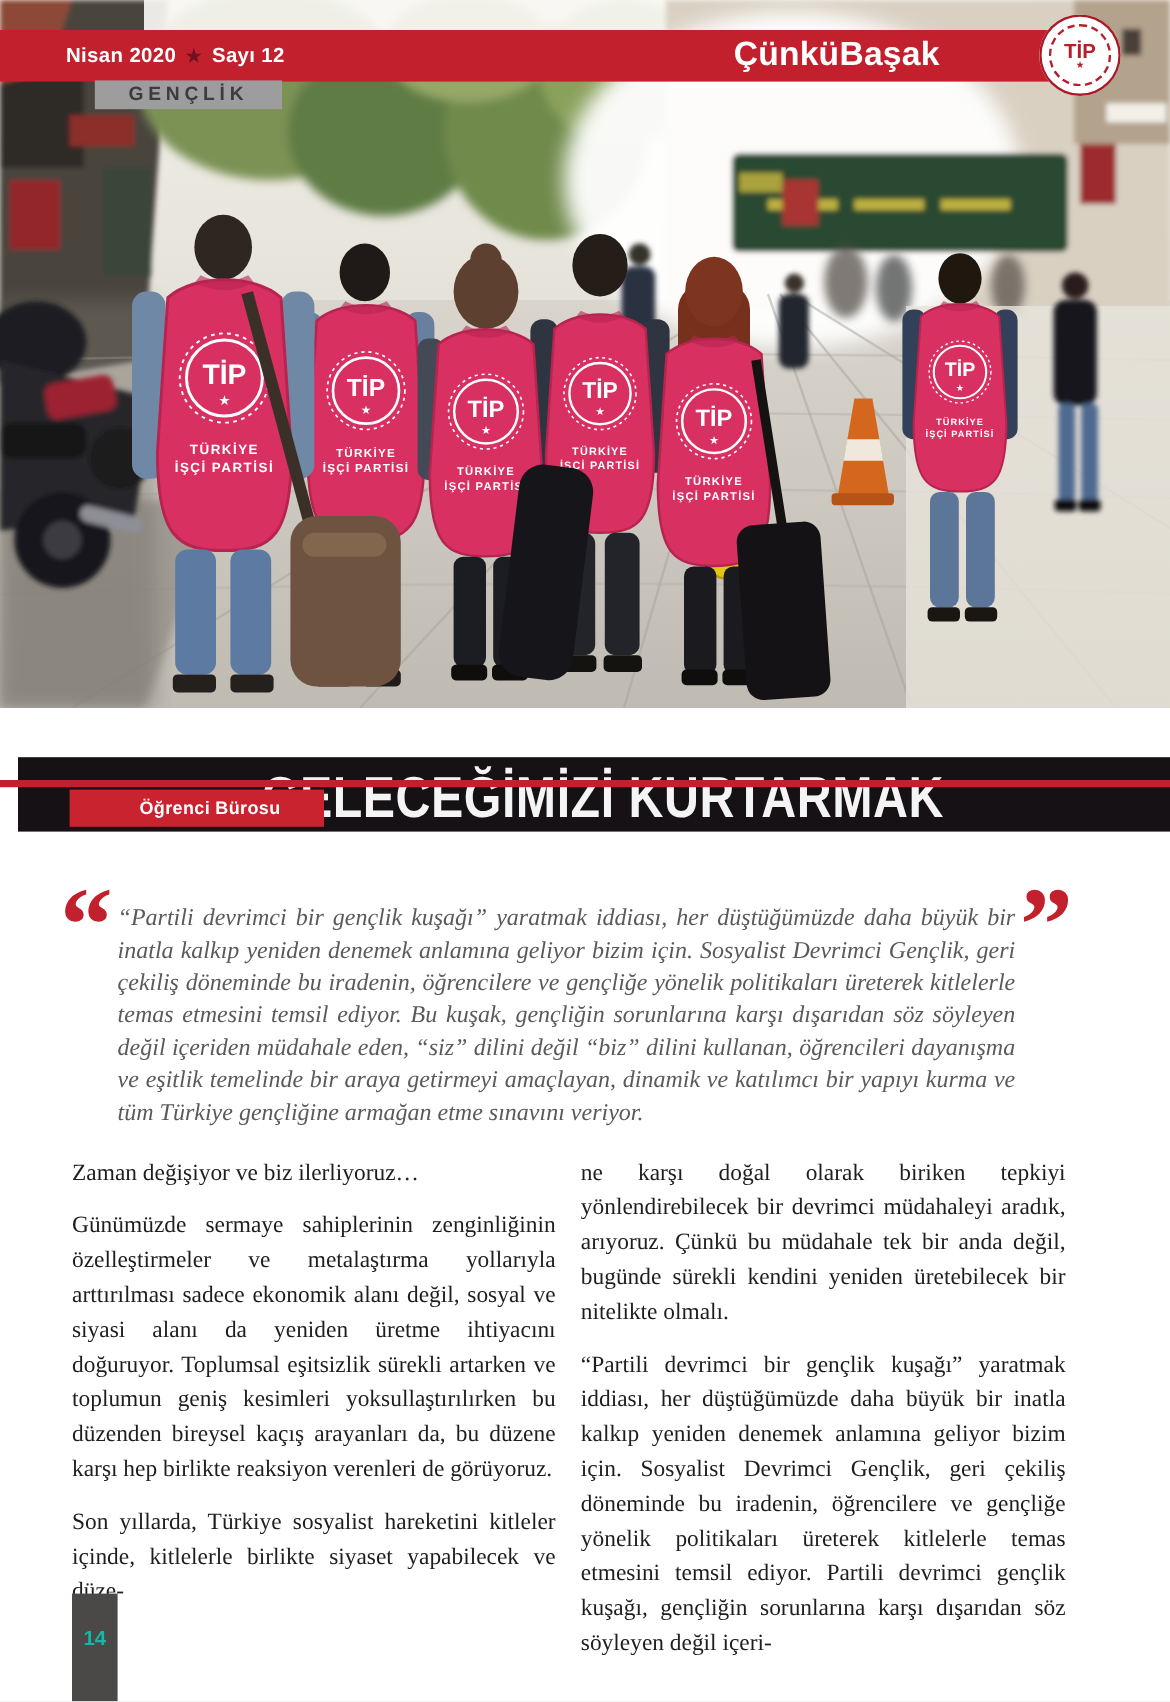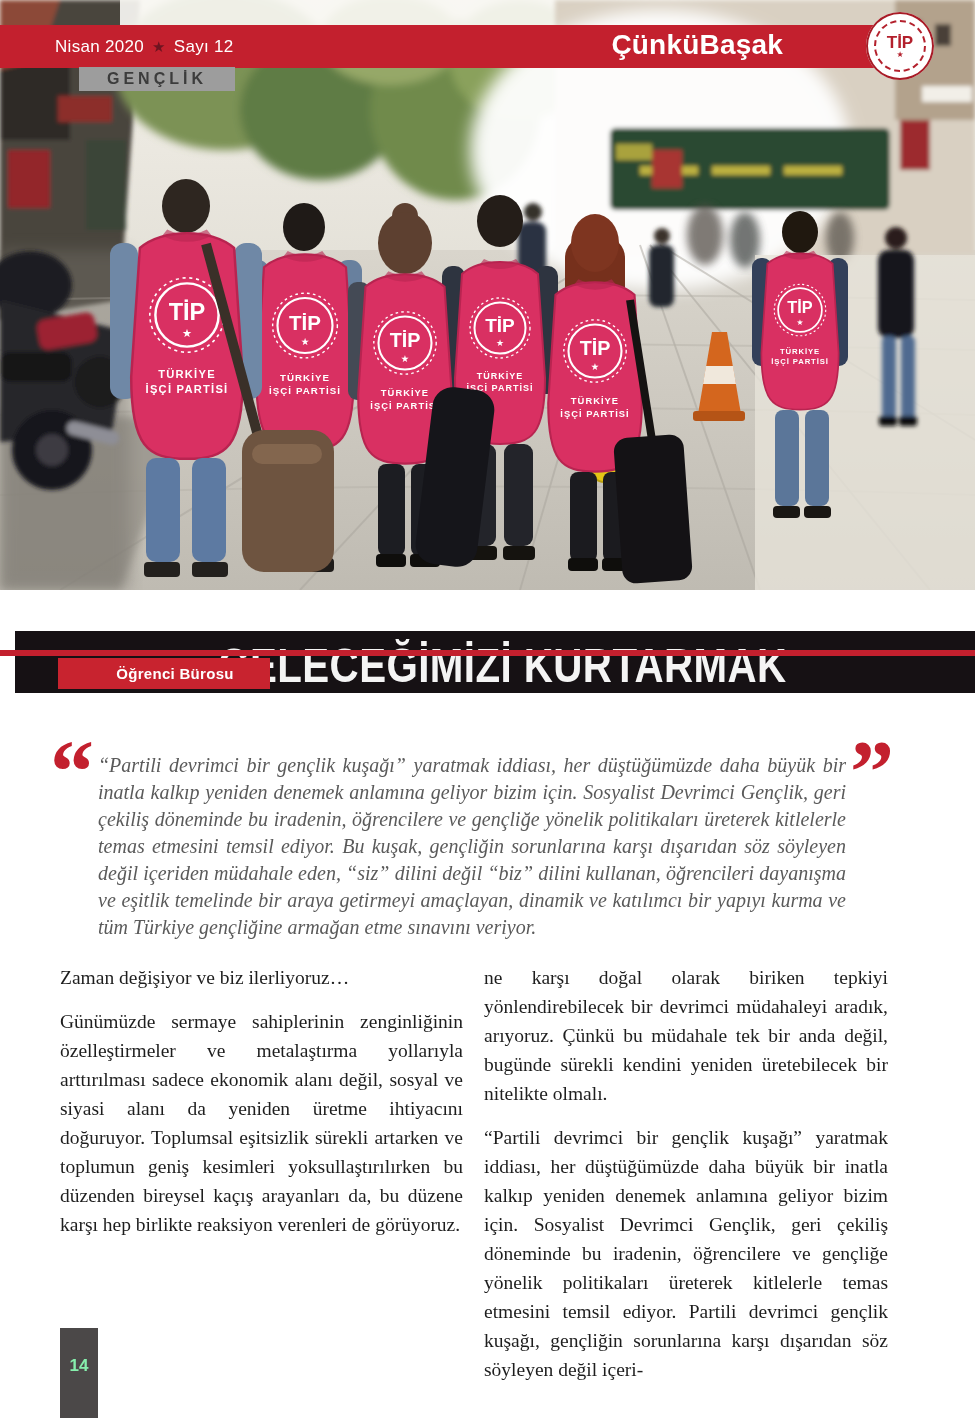--- a/index.html
+++ b/index.html
@@ -11,21 +11,21 @@
   }
   
   .photo { position:absolute; top:0; left:0; width:975px; height:590px; display:block; }
 
   
   .topbar {
     position:absolute; top:25px; left:0; width:905px; height:43px;
     background:#c3202e; display:flex; align-items:center;
     font-family:"Liberation Sans", sans-serif;
   }
-  .issue { margin-left:55px; color:#ffffff; font-weight:normal; font-size:17px; letter-spacing:.3px; display:flex; align-items:center; gap:8px; }
+  .issue { margin-left:55px; color:#ffffff; font-weight:bold; font-size:17px; letter-spacing:.3px; display:flex; align-items:center; gap:8px; }
   .issue .star { color:#6e1420; font-size:15px; }
   .brand { position:absolute; right:122px; top:4px; color:#ffffff; font-size:28px; letter-spacing:.2px; }
   .brand .b1 { font-weight:bold; }
   .brand .b2 { font-weight:bold; }
   .tip-logo {
     position:absolute; left:866px; top:12px; width:68px; height:68px; border-radius:50%;
     background:#ffffff; box-shadow:0 0 0 2px #a81b26 inset;
     display:flex; align-items:center; justify-content:center;
   }
   .tip-logo .ring {
@@ -71,21 +71,21 @@
 
   
   .col { position:absolute; top:963px; width:403px; font-size:19.5px; line-height:29px; color:#1e1e1e; text-align:justify; }
   .col-left  { left:60px; }
   .col-right { left:484px; width:404px; }
   .col p { margin-bottom:15px; }
 
   
   .pagebox {
     position:absolute; left:60px; top:1328px; width:38px; height:90px; background:#4b4848;
-    color:#86efac; font-family:"Liberation Sans", sans-serif; font-weight:bold; font-size:17px;
+    color:#14b8a6; font-family:"Liberation Sans", sans-serif; font-weight:bold; font-size:17px;
     text-align:center;
   }
   .pagebox span { display:block; margin-top:28px; }
 </style>
 </head>
 <body>
 
 <div class="page">
 
   <svg class="photo" viewBox="0 0 975 590" xmlns="http://www.w3.org/2000/svg">
@@ -319,20 +319,21 @@
   <div class="red-rule"></div>
   <div class="kicker">Öğrenci Bürosu</div>
 
   <div class="quote-mark quote-open">“</div>
   <div class="quote-mark quote-close">”</div>
   <div class="quote-text">“Partili devrimci bir gençlik kuşağı” yaratmak iddiası, her düştüğümüzde daha büyük bir inatla kalkıp yeniden denemek anlamına geliyor bizim için. Sosyalist Devrimci Gençlik, geri çekiliş döneminde bu iradenin, öğrencilere ve gençliğe yönelik politikaları üreterek kitlelerle temas etmesini temsil ediyor. Bu kuşak, gençliğin sorunlarına karşı dışarıdan söz söyleyen değil içeriden müdahale eden, “siz” dilini değil “biz” dilini kullanan, öğrencileri dayanışma ve eşitlik temelinde bir araya getirmeyi amaçlayan, dinamik ve katılımcı bir yapıyı kurma ve tüm Türkiye gençliğine armağan etme sınavını veriyor.</div>
 
   <div class="col col-left">
     <p>Zaman değişiyor ve biz ilerliyoruz…</p>
     <p>Günümüzde sermaye sahiplerinin zenginliğinin özelleştirmeler ve metalaştırma yollarıyla arttırılması sadece ekonomik alanı değil, sosyal ve siyasi alanı da yeniden üretme ihtiyacını doğuruyor. Toplumsal eşitsizlik sürekli artarken ve toplumun geniş kesimleri yoksullaştırılırken bu düzenden bireysel kaçış arayanları da, bu düzene karşı hep birlikte reaksiyon verenleri de görüyoruz.</p>
+    <p>Son yıllarda, Türkiye sosyalist hareketini kitleler içinde, kitlelerle birlikte siyaset yapabilecek ve düze-</p>
   </div>
   <div class="col col-right">
     <p>ne karşı doğal olarak biriken tepkiyi yönlendirebilecek bir devrimci müdahaleyi aradık, arıyoruz. Çünkü bu müdahale tek bir anda değil, bugünde sürekli kendini yeniden üretebilecek bir nitelikte olmalı.</p>
     <p>“Partili devrimci bir gençlik kuşağı” yaratmak iddiası, her düştüğümüzde daha büyük bir inatla kalkıp yeniden denemek anlamına geliyor bizim için. Sosyalist Devrimci Gençlik, geri çekiliş döneminde bu iradenin, öğrencilere ve gençliğe yönelik politikaları üreterek kitlelerle temas etmesini temsil ediyor. Partili devrimci gençlik kuşağı, gençliğin sorunlarına karşı dışarıdan söz söyleyen değil içeri-</p>
   </div>
 
   <div class="pagebox">
     <span>14</span>
   </div>
 

